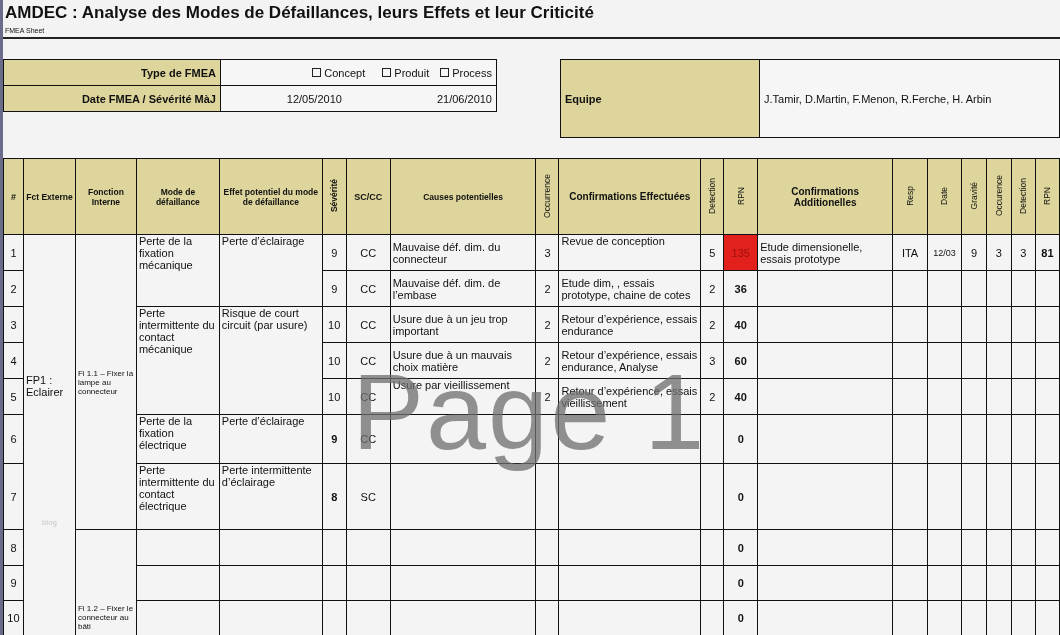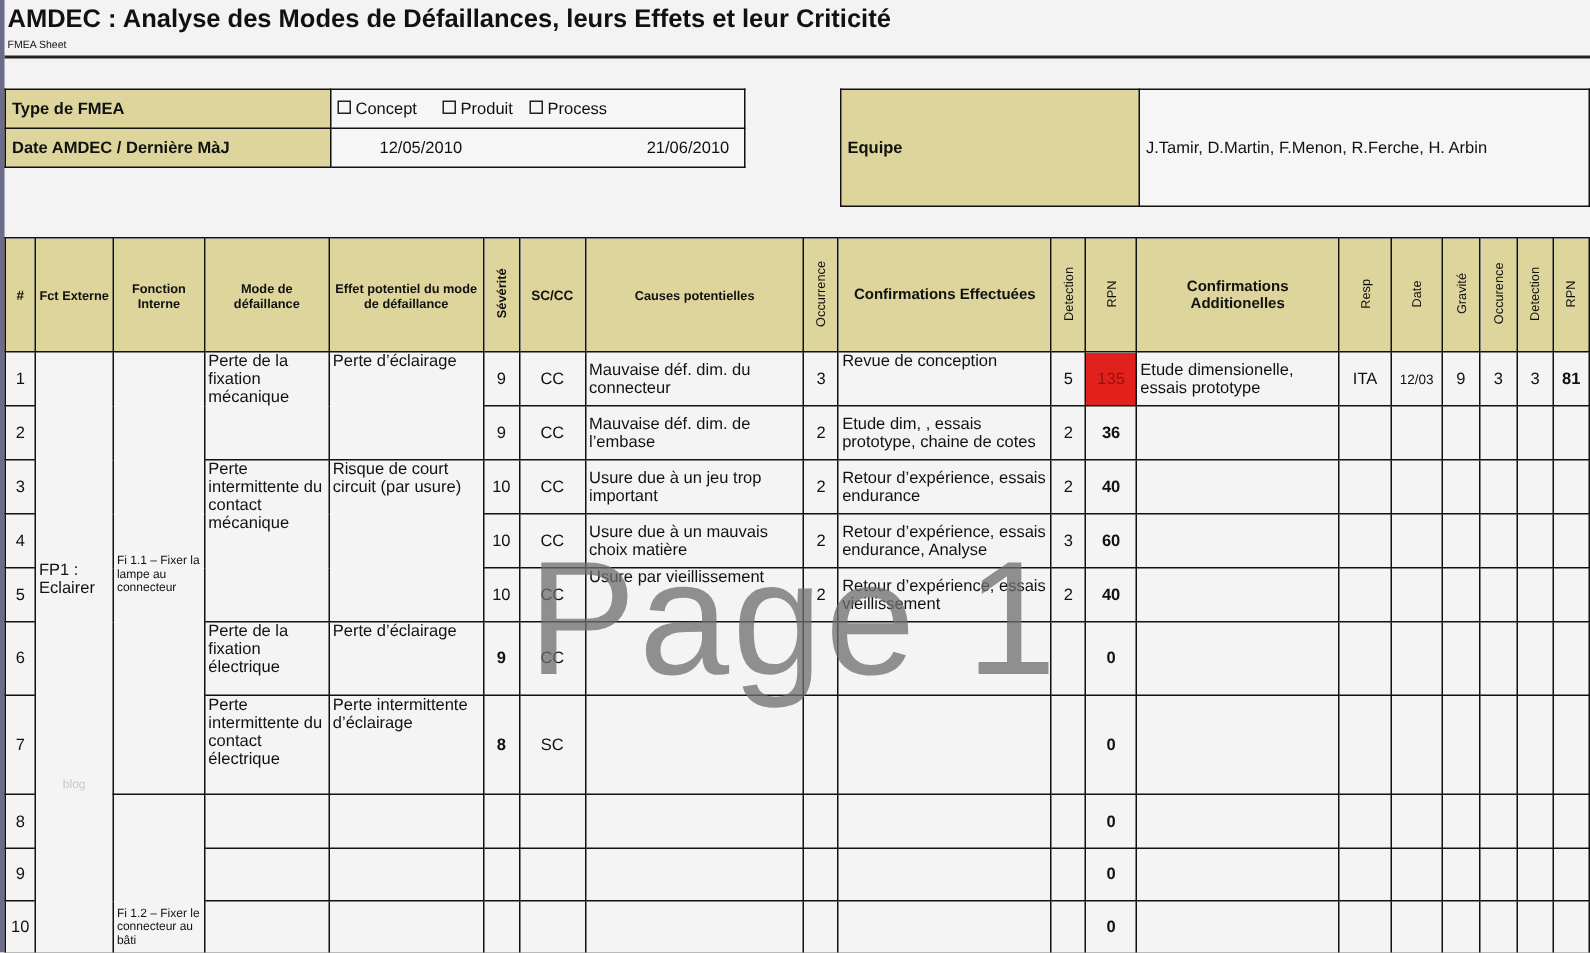--- a/index.html
+++ b/index.html
@@ -29,35 +29,35 @@
   .blog { color:#c8c8c8; font-size:8px; text-align:center; }
 </style>
 </head>
 <body>
 
 <div class="lborder"></div>
 <div class="title">AMDEC : Analyse des Modes de Défaillances, leurs Effets et leur Criticité</div>
 <div class="subtitle">FMEA Sheet</div>
 <div class="hr"></div>
 
-<table class="info" style="left:3px; top:59px; width:494px;">
+<table class="info" style="left:3px; top:59px; width:494px;text-align:right;">
   <tbody>
       <tr>
     <td class="lbl" style="width:208px;">Type de FMEA</td>
     <td class="val">
       <span><span class="cb"></span><span>Concept</span></span>
       <span style="margin-left:14px;"><span class="cb"></span><span>Produit</span></span>
       <span style="margin-left:8px;"><span class="cb"></span><span>Process</span></span>
     </td>
   </tr>
   <tr>
-    <td class="lbl">Date AMDEC / Dernière MàJ</td>
+    <td class="lbl">Date FMEA / Sévérité MàJ</td>
     <td class="val">
       <span style="margin-left:28px;">12/05/2010</span>
-      <span style="margin-left:120px;">21/06/2010</span>
+      <span style="margin-left:92px;">21/06/2010</span>
     </td>
   </tr>
 </tbody>
   </table>
 
 <table class="info" style="left:560px; top:59px; width:500px;">
   <tbody>
       <tr>
     <td class="lbl" style="width:190px; height:77px;">Equipe</td>
     <td class="val" style="height:77px;">J.Tamir, D.Martin, F.Menon, R.Ferche, H. Arbin</td>

